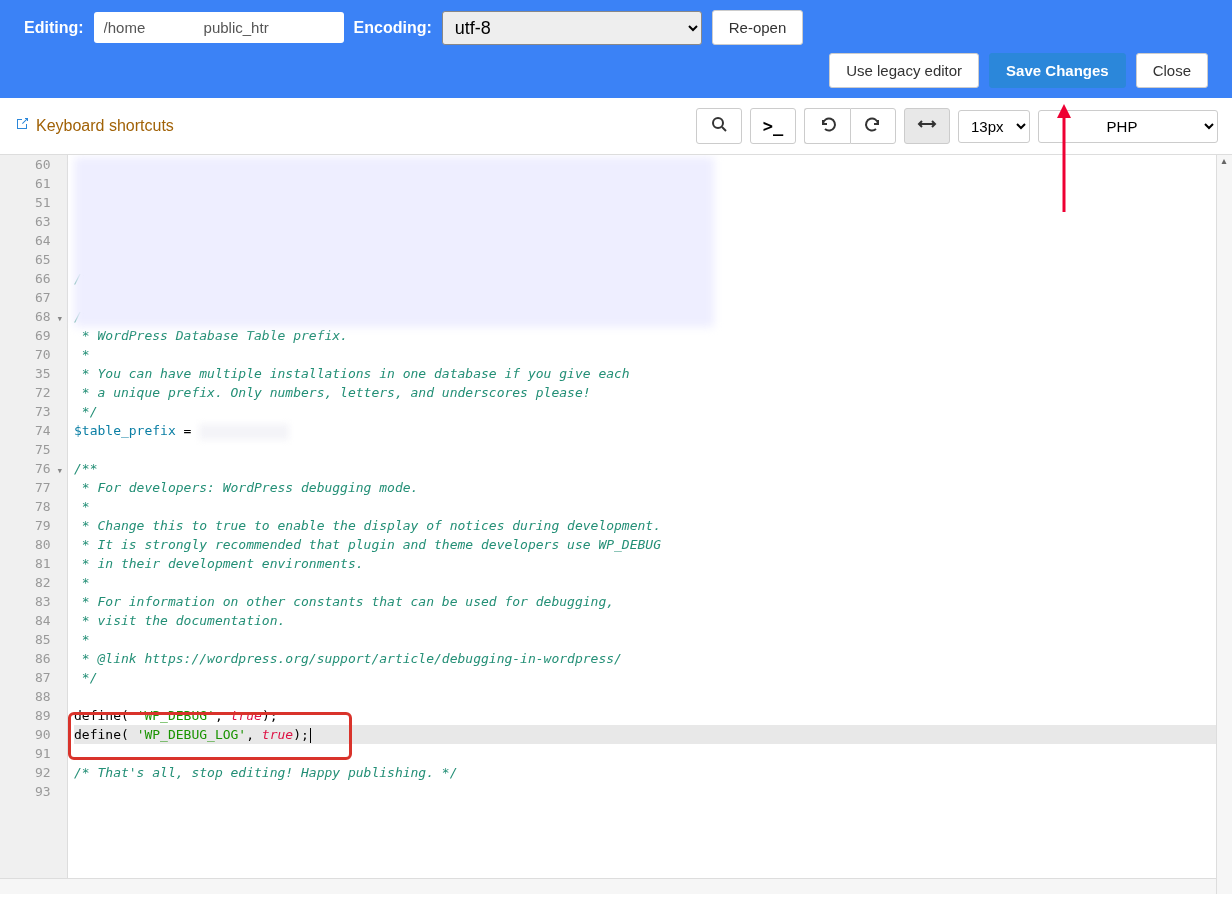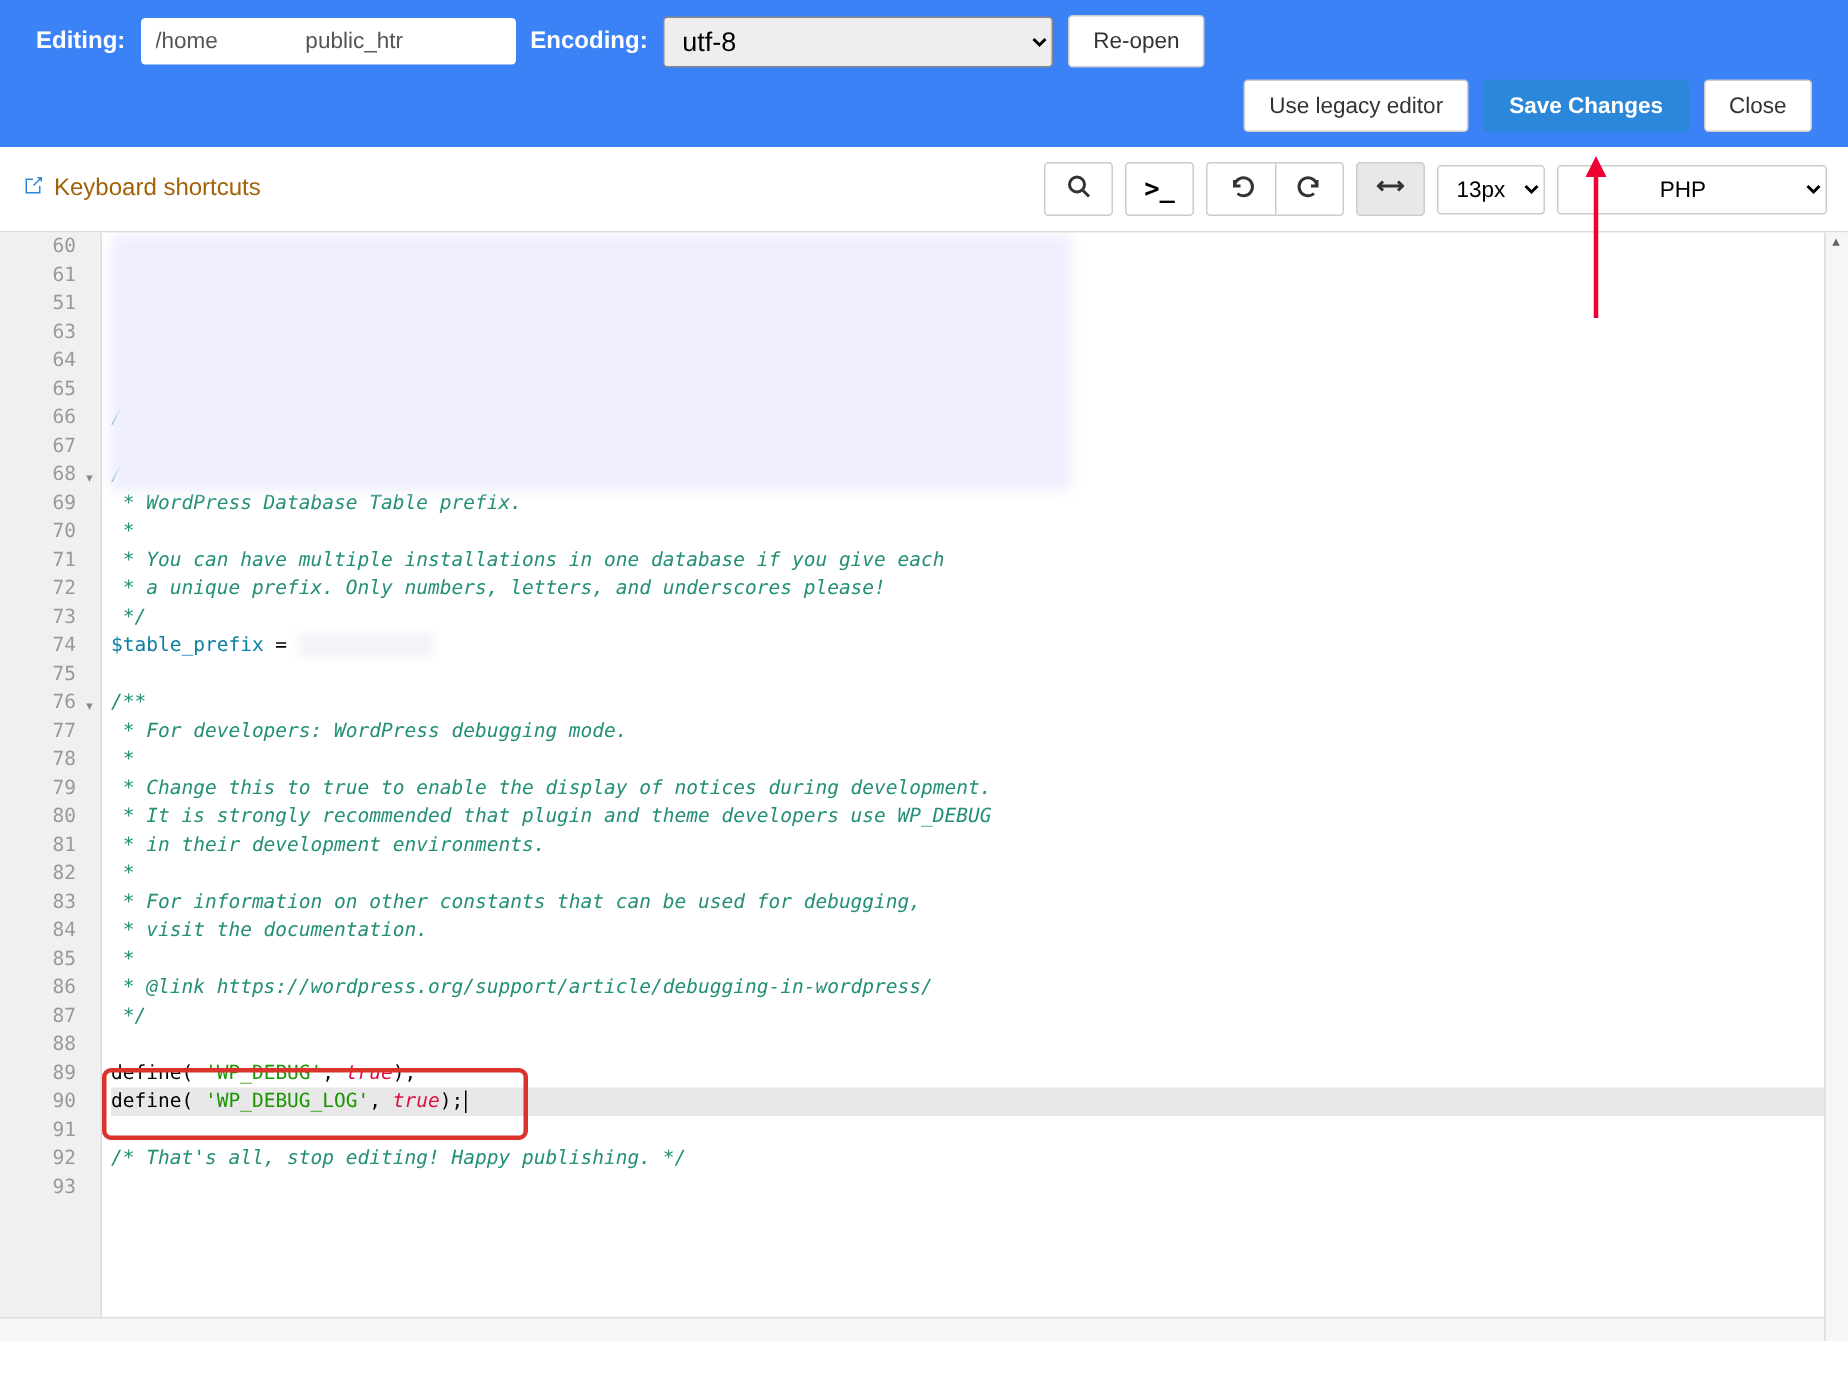--- a/index.html
+++ b/index.html
@@ -118,21 +118,21 @@
       <div class="ln">61</div>
       <div class="ln">51</div>
       <div class="ln">63</div>
       <div class="ln">64</div>
       <div class="ln">65</div>
       <div class="ln">66</div>
       <div class="ln">67</div>
       <div class="ln">68<span class="fold-marker">▾</span></div>
       <div class="ln">69</div>
       <div class="ln">70</div>
-      <div class="ln">71</div>
+      <div class="ln">35</div>
       <div class="ln">72</div>
       <div class="ln">73</div>
       <div class="ln">74</div>
       <div class="ln">75</div>
       <div class="ln">76<span class="fold-marker">▾</span></div>
       <div class="ln">77</div>
       <div class="ln">78</div>
       <div class="ln">79</div>
       <div class="ln">80</div>
       <div class="ln">81</div>

